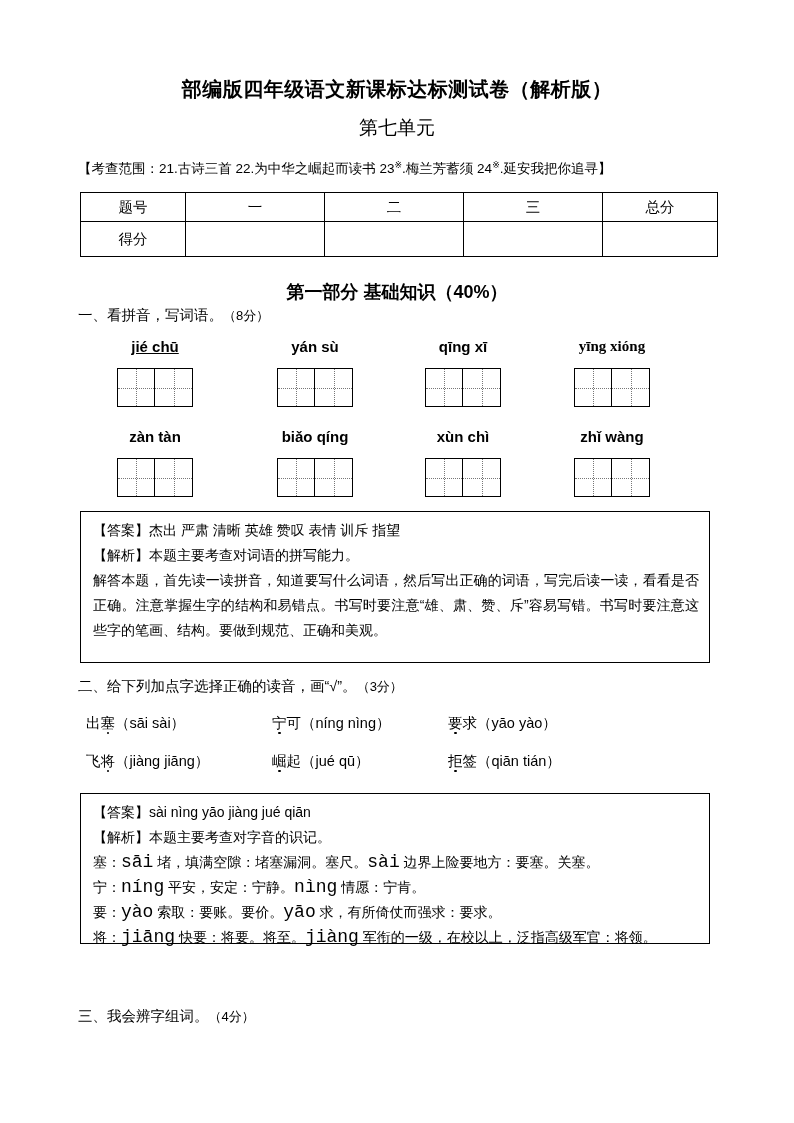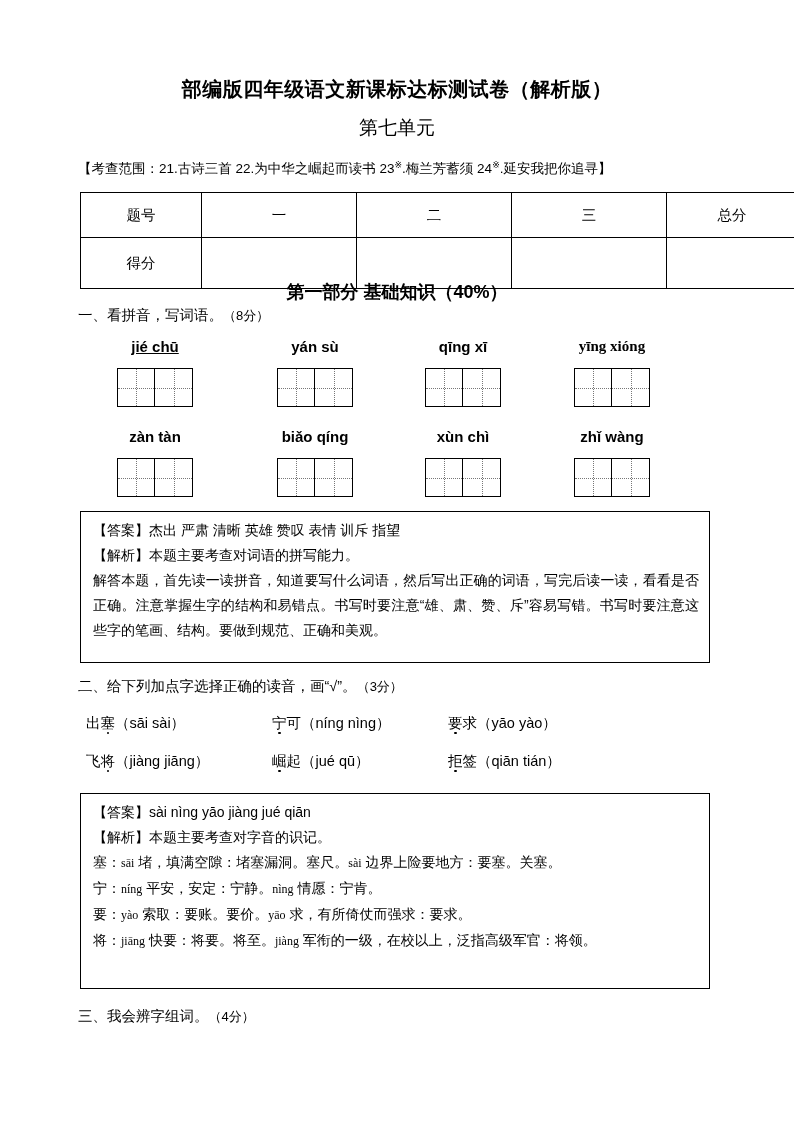--- a/index.html
+++ b/index.html
@@ -65,21 +65,21 @@
     width: 632px;
     border-collapse: collapse;
     table-layout: fixed;
   }
   .score-table td {
     border: 1px solid #000;
     height: 28px;
     text-align: center;
     vertical-align: middle;
     font-size: 14.5px;
-    padding: 8px;
+    padding: 0;
   }
   .score-table td.c0 { width: 104px; }
   .score-table td.c1,
   .score-table td.c2,
   .score-table td.c3 { width: 138px; }
   .score-table td.c4 { width: 114px; }
   .score-table tr.row-score td { height: 34px; }
 
   
   .part-title {
@@ -163,22 +163,22 @@
     padding: 6px 10px 6px 12px;
   }
   .abox p {
     margin: 0;
     font-size: 14px;
     line-height: 25px;
     text-align: justify;
   }
   .abox p.tight { line-height: 25px; }
   .py-inline {
-    font-family: Liberation Serif, serif;
-    font-size: 12px;
+    font-family: Liberation Mono, monospace;
+    font-size: 18px;
   }
 
   
   .choice-row {
     position: absolute;
     left: 78px;
     width: 650px;
     font-size: 14.5px;
     white-space: nowrap;
   }
@@ -304,21 +304,21 @@
     <span class="choice-item" style="left:194px;"><span class="dotted">宁</span><span>可</span><span class="py">（níng  nìng）</span></span>
     <span class="choice-item" style="left:370px;"><span class="dotted">要</span><span>求</span><span class="py">（yāo  yào）</span></span>
   </div>
 
   <div class="choice-row" style="top:752px;">
     <span class="choice-item" style="left:8px;"><span>飞</span><span class="dotted">将</span><span class="py">（jiàng  jiāng）</span></span>
     <span class="choice-item" style="left:194px;"><span class="dotted">崛</span><span>起</span><span class="py">（jué qū）</span></span>
     <span class="choice-item" style="left:370px;text-align:center;"><span class="dotted">拒</span><span>签</span><span class="py">（qiān  tián）</span></span>
   </div>
 
-  <div class="abox" style="top:793px; height:196px;">
+  <div class="abox" style="top:793px; height:151px;">
     <p><span>【答案】</span><span class="py">sài  nìng  yāo  jiàng  jué  qiān</span></p>
     <p><span>【解析】</span><span>本题主要考查对字音的识记。</span></p>
     <p><span>塞：</span><span class="py-inline">sāi</span><span> 堵，填满空隙：堵塞漏洞。塞尺。</span><span class="py-inline">sài</span><span> 边界上险要地方：要塞。关塞。</span></p>
     <p><span>宁：</span><span class="py-inline">níng</span><span> 平安，安定：宁静。</span><span class="py-inline">nìng</span><span> 情愿：宁肯。</span></p>
     <p><span>要：</span><span class="py-inline">yào</span><span> 索取：要账。要价。</span><span class="py-inline">yāo</span><span> 求，有所倚仗而强求：要求。</span></p>
     <p><span>将：</span><span class="py-inline">jiāng</span><span> 快要：将要。将至。</span><span class="py-inline">jiàng</span><span> 军衔的一级，在校以上，泛指高级军官：将领。</span></p>
   </div>
 
   <div class="qstem" style="top:1007px;">
     <span>三、我会辨字组词。</span><span class="pts">（4分）</span>

